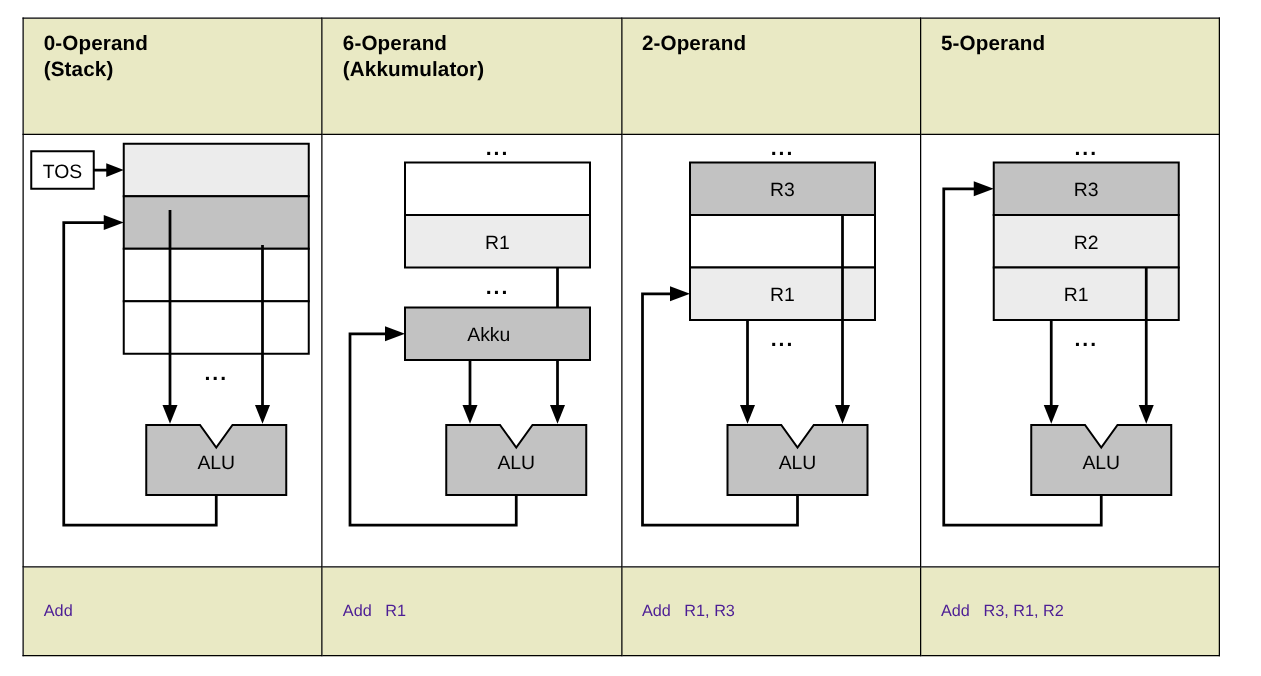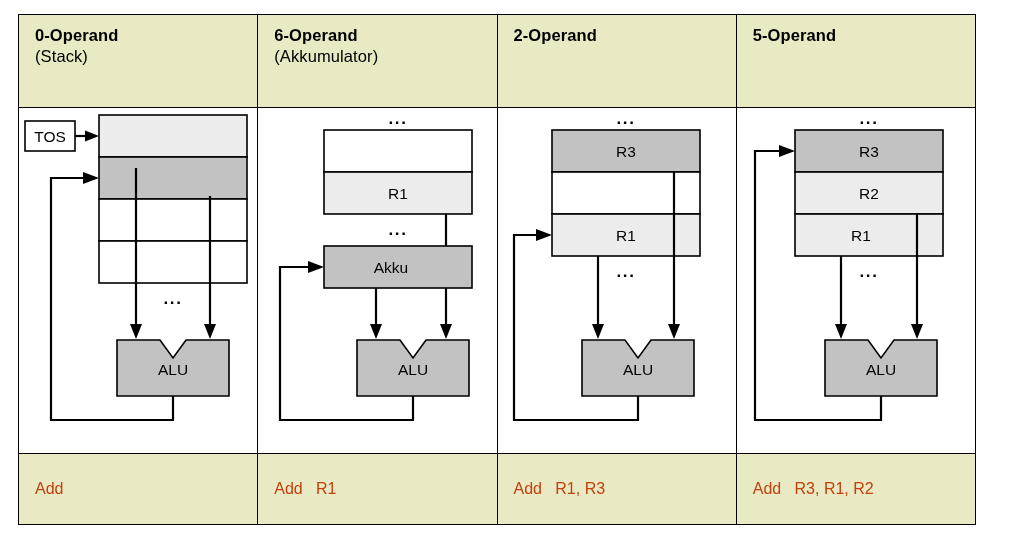--- a/index.html
+++ b/index.html
@@ -33,21 +33,21 @@
   }
   .hdr-title{
     font-size:16.5px;
     font-weight:bold;
     color:#000;
     line-height:21px;
     letter-spacing:.1px;
   }
   .hdr-sub{
     font-size:16.5px;
-    font-weight:normal;
+    font-weight:bold;
     color:#000;
     line-height:21px;
     letter-spacing:.1px;
   }
 
   
   tr.diagram-row td{
     height:345px;
     background:#ffffff;
     padding:0;
@@ -56,22 +56,22 @@
   .diagram-cell svg{display:block;}
 
   
   tr.instr-row td{
     background:#e9e9c4;
     height:70px;
     padding:0 0 0 16px;
     vertical-align:middle;
   }
   .instr-text{
-    font-size:16px;
-    color:#c2410c;
+    font-size:13px;
+    color:#4c1d95;
     white-space:pre;
   }
 
   
   svg text{
     font-family:"Liberation Sans","DejaVu Sans",sans-serif;
     fill:#000;
   }
   .lbl{font-size:15.5px;}
   .dots{font-size:17px;font-weight:bold;letter-spacing:1.6px;}

